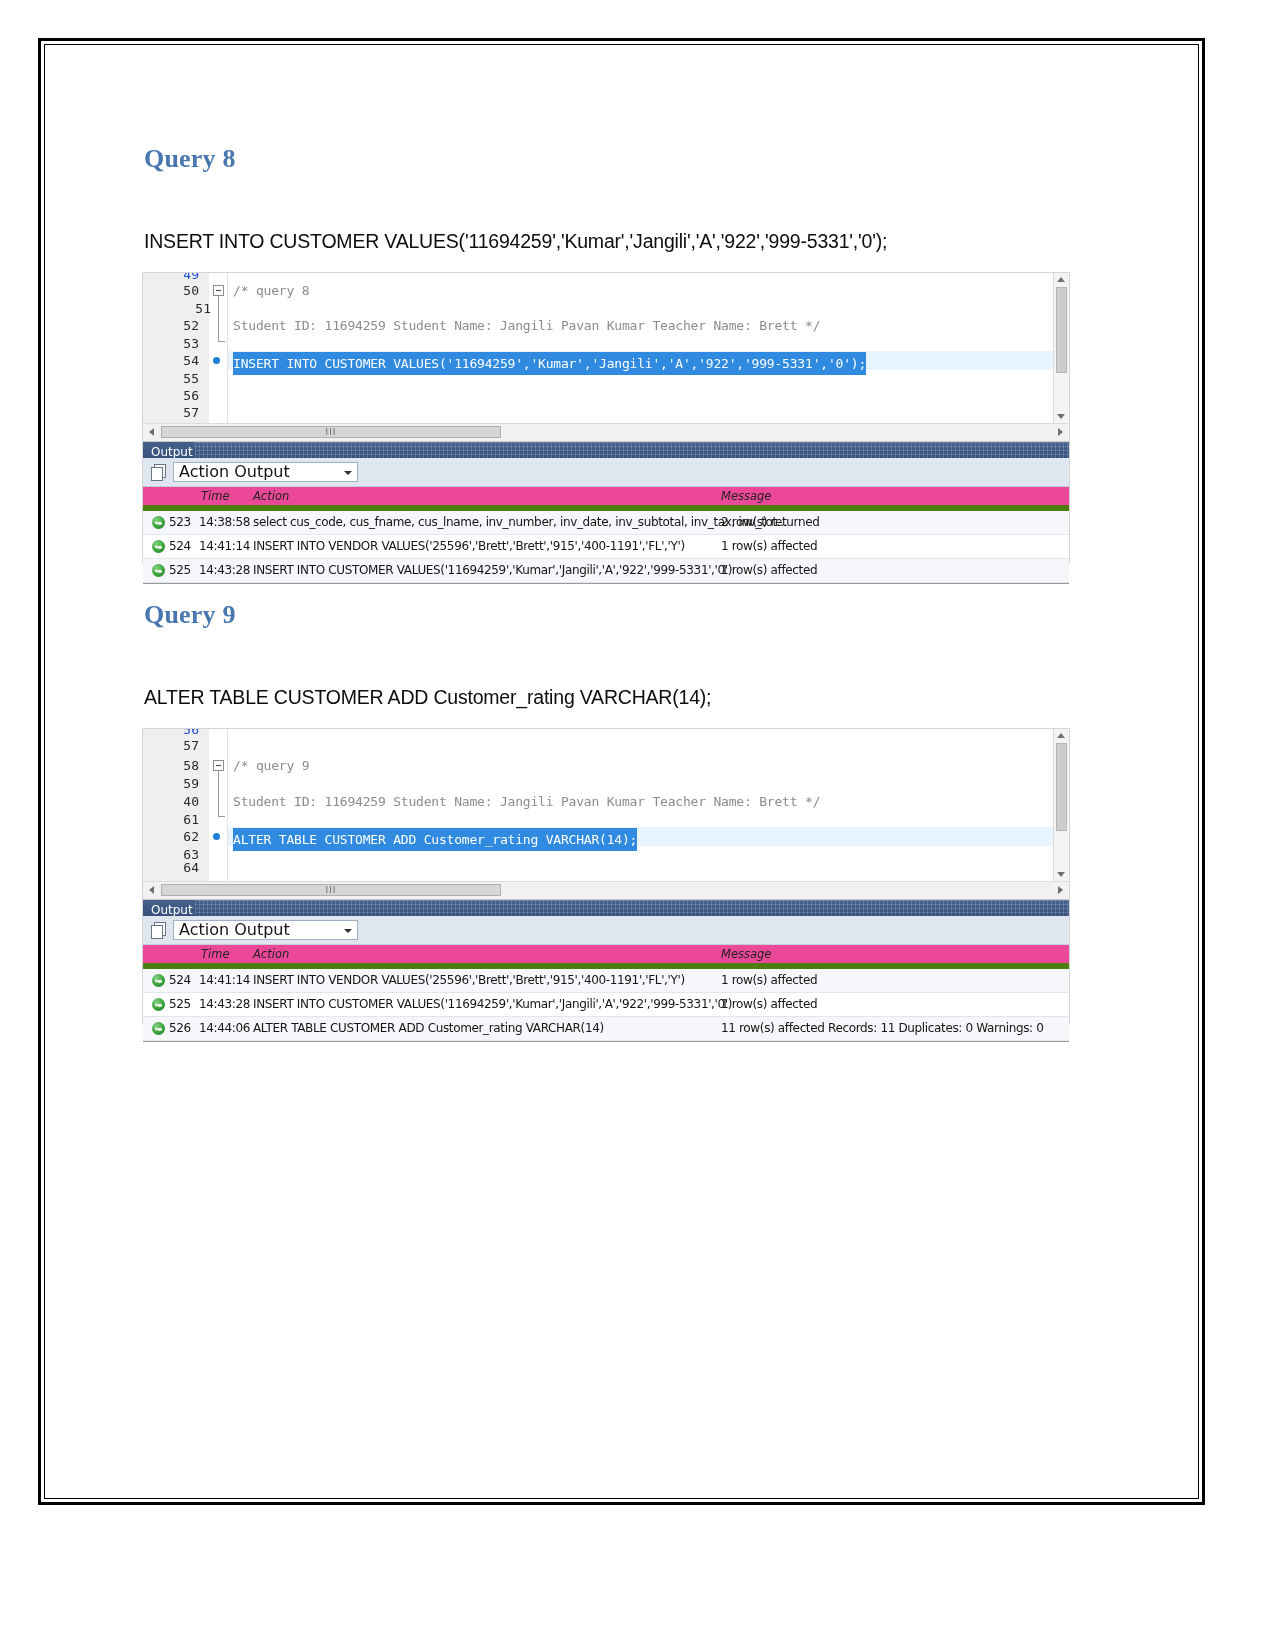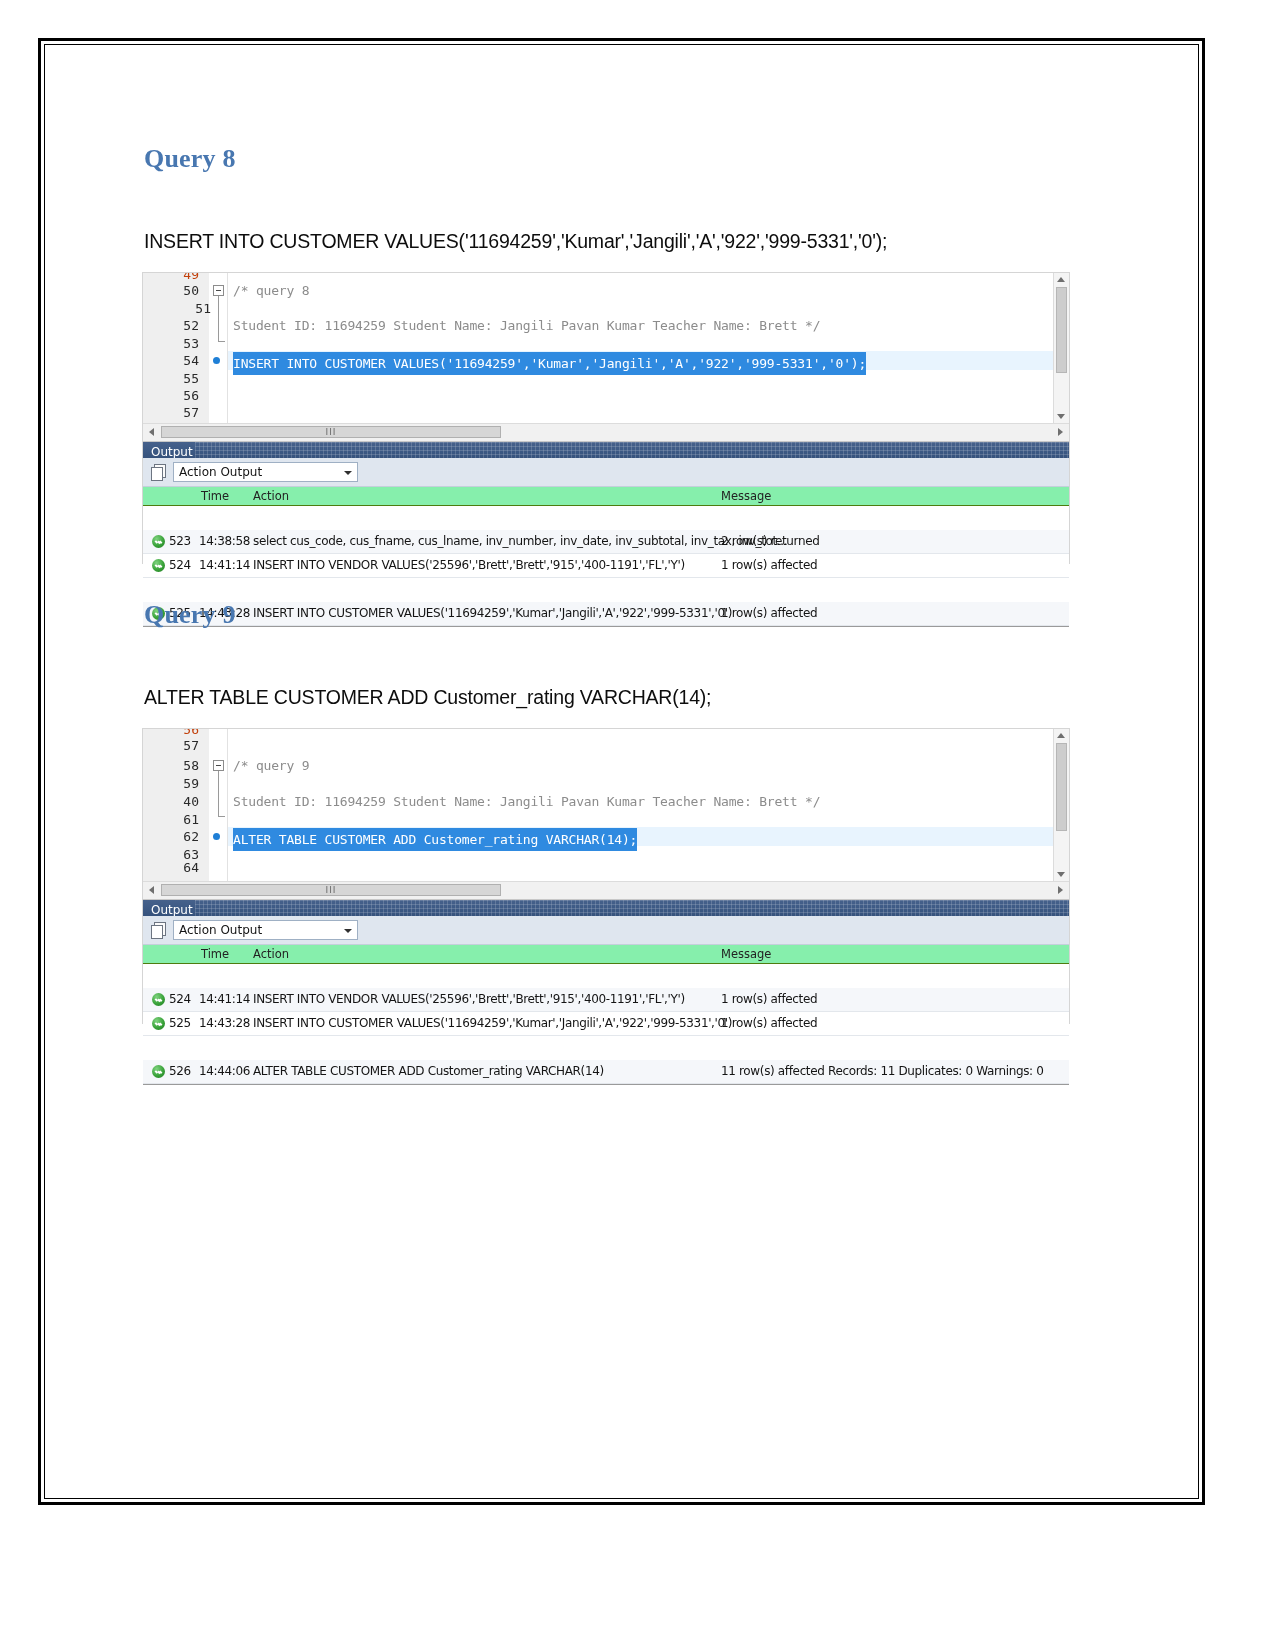--- a/index.html
+++ b/index.html
@@ -105,21 +105,21 @@
   .ln {
     position: absolute;
     left: 0;
     width: 56px;
     text-align: right;
     font-family: "DejaVu Sans Mono", monospace;
     font-size: 13px;
     color: #2a2a2a;
   }
   .ln-clip {
-    color: #c2410c;
+    color: #1d4ed8;
   }
   .bullet {
     position: absolute;
     left: 70px;
     top: 7px;
     width: 7px;
     height: 7px;
     border-radius: 50%;
     background: #1f7fd6;
   }
@@ -286,53 +286,54 @@
   }
   .combo {
     position: absolute;
     left: 30px;
     top: 4px;
     width: 185px;
     height: 20px;
     background: #ffffff;
     border: 1px solid #9fb0c4;
     box-sizing: border-box;
-    font-size: 12px;
+    font-size: 16px;
     color: #141414;
     line-height: 18px;
     padding-left: 5px;
   }
   .combo .caret {
     position: absolute;
     right: 5px;
     top: 8px;
     width: 0; height: 0;
     border-left: 4px solid transparent;
     border-right: 4px solid transparent;
     border-top: 4px solid #303030;
   }
 
   
   .grid-head {
     position: relative;
     height: 18px;
-    background: #86efac;
-    border-bottom: 1px solid #4d7c0f;
+    background: #ec4899;
+    border-bottom: 6px solid #4d7c0f;
     font-size: 11.5px;
     color: #222222;
+    font-style: italic;
   }
   .grid-head .cell { position: absolute; top: 2px; }
   .grid-row {
     position: relative;
     height: 23px;
     border-bottom: 1px solid #e3e7ec;
     font-size: 12px;
     color: #141414;
   }
-  .grid-row.alt { background: #f5f7fa; margin-top: 24px; }
+  .grid-row.alt { background: #f5f7fa; }
   .grid-row.white { background: #ffffff; }
   .grid-row .cell {
     position: absolute;
     top: 4px;
     white-space: nowrap;
     letter-spacing: -0.35px;
   }
   .ok-icon {
     position: absolute;
     left: 9px;

